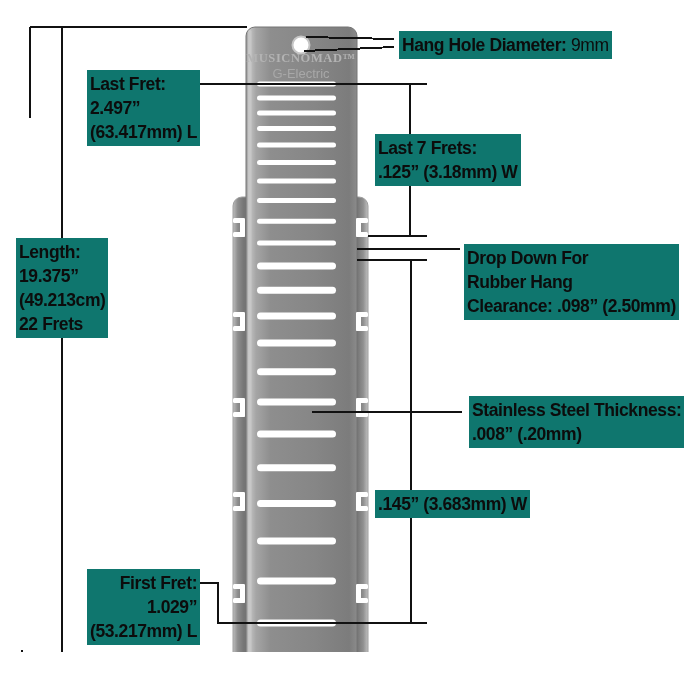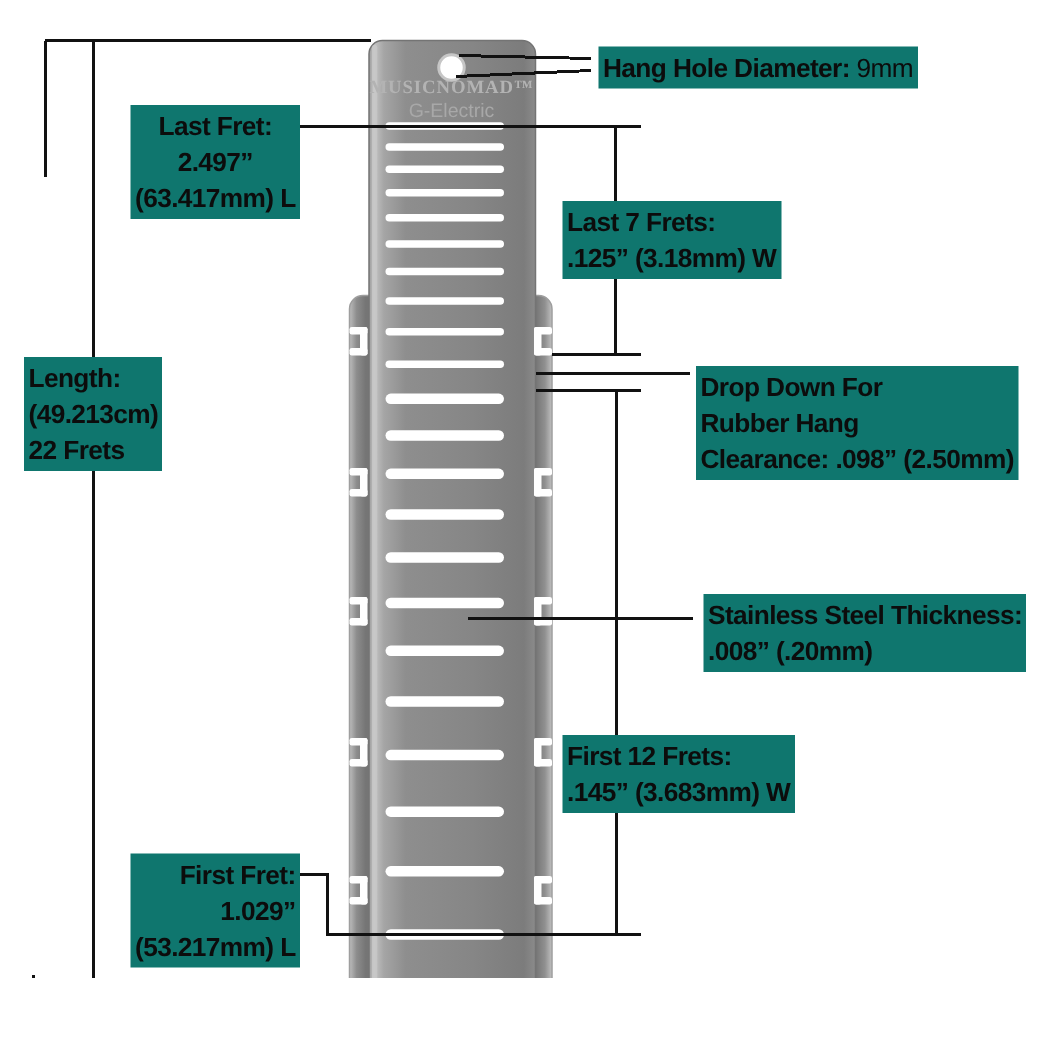--- a/index.html
+++ b/index.html
@@ -131,50 +131,50 @@
 
       <polyline points="180,583 218,583 218,623 427,623"></polyline>
     </g>
   </svg>
 
   <div class="ann" style="left:399px;top:31px;">
     <span>Hang Hole Diameter:</span>
     <span class="val">9mm</span>
   </div>
 
-  <div class="ann" style="left:87px;top:70px;text-align:center;">
+  <div class="ann" style="left:87px;top:70px;">
     <div>Last Fret:</div>
     <div>2.497”</div>
     <div>(63.417mm) L</div>
   </div>
 
   <div class="ann" style="left:375px;top:134px;">
     <div>Last 7 Frets:</div>
     <div>.125” (3.18mm) W</div>
   </div>
 
   <div class="ann" style="left:464px;top:244px;">
     <div>Drop Down For</div>
     <div>Rubber Hang</div>
     <div>Clearance: .098” (2.50mm)</div>
   </div>
 
   <div class="ann" style="left:16px;top:238px;">
     <div>Length:</div>
+    <div>19.375”</div>
     <div>(49.213cm)</div>
     <div>22 Frets</div>
   </div>
 
   <div class="ann" style="left:469px;top:396px;">
     <div>Stainless Steel Thickness:</div>
     <div>.008” (.20mm)</div>
   </div>
 
   <div class="ann" style="left:375px;top:490px;">
-    <div>First 12 Frets:</div>
     <div>.145” (3.683mm) W</div>
   </div>
 
   <div class="ann" style="left:87px;top:569px;text-align:right;">
     <div>First Fret:</div>
     <div>1.029”</div>
     <div>(53.217mm) L</div>
   </div>
 
 </div>

